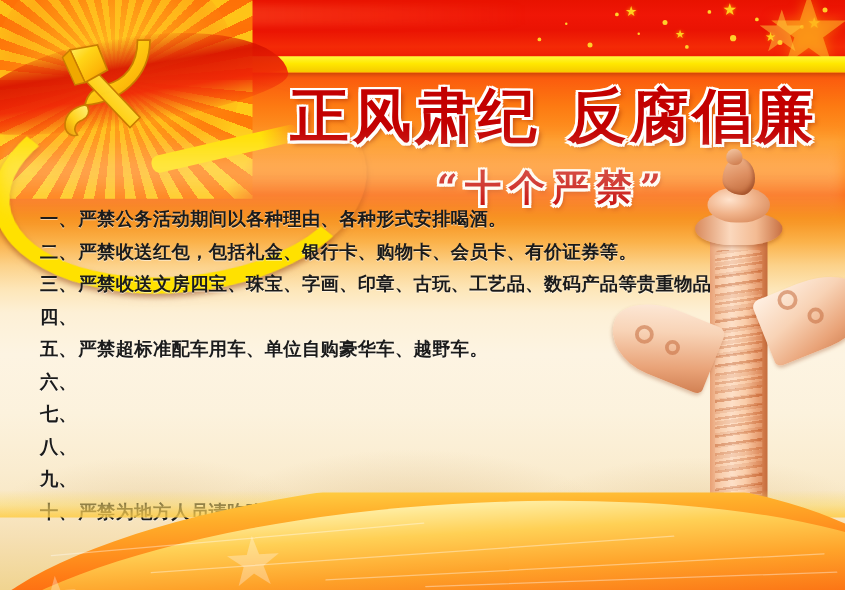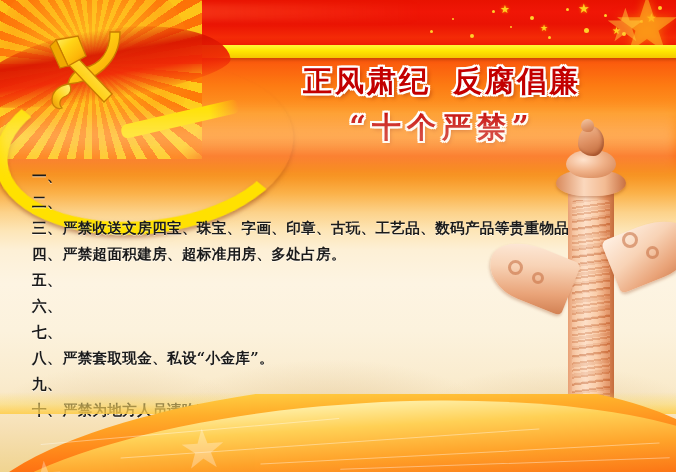--- a/index.html
+++ b/index.html
@@ -109,21 +109,21 @@
     transform:rotate(-13deg); border-radius:6px;
   }
 
   
   .headline{
     position:absolute; left:232px; top:62px; width:420px; text-align:center;
     pointer-events:none;
   }
   .title-main{
     font-family:"DejaVu Serif","Liberation Serif",serif;
-    font-weight:bold; font-size:29px; letter-spacing:3px; color:#c30000;
+    font-weight:bold; font-size:47px; letter-spacing:3px; color:#c30000;
     -webkit-text-stroke:0px;
     text-shadow:
       2px 0 0 #fff, -2px 0 0 #fff, 0 2px 0 #fff, 0 -2px 0 #fff,
       2px 2px 0 #fff, -2px 2px 0 #fff, 2px -2px 0 #fff, -2px -2px 0 #fff,
       3px 3px 4px rgba(120,0,0,.45);
     white-space:nowrap;
   }
   .title-gap{ display:inline-block; width:22px; }
   .title-sub{
     margin-top:6px;
@@ -320,44 +320,45 @@
     <div class="title-main"><span>正风肃纪</span><span class="title-gap"></span><span>反腐倡廉</span></div>
     <div class="title-sub">“十个严禁”</div>
   </div>
 
   <div class="haze"></div>
   <div class="mountains"></div>
 
   <div class="list">
     <div class="item">
         <span class="num">一、</span>
+        <span>严禁公务活动期间以各种理由、各种形式安排喝酒。</span>
       </div>
     <div class="item">
         <span class="num">二、</span>
+        <span>严禁收送红包，包括礼金、银行卡、购物卡、会员卡、有价证券等。</span>
       </div>
     <div class="item">
         <span class="num">三、</span>
         <span>严禁收送文房四宝、珠宝、字画、印章、古玩、工艺品、数码产品等贵重物品。</span>
       </div>
     <div class="item">
         <span class="num">四、</span>
-        <span>严禁超面积建房、超标准用房、多处占房。</span>
       </div>
     <div class="item">
         <span class="num">五、</span>
+        <span>严禁超标准配车用车、单位自购豪华车、越野车。</span>
       </div>
     <div class="item">
         <span class="num">六、</span>
       </div>
     <div class="item">
         <span class="num">七、</span>
       </div>
     <div class="item">
         <span class="num">八、</span>
-        <span>严禁套取现金、私设“小金库”。</span>
       </div>
     <div class="item">
         <span class="num">九、</span>
       </div>
     <div class="item">
         <span class="num">十、</span>
         <span>严禁为地方人员请吃吃请提供场所。</span>
       </div>
   </div>
 

